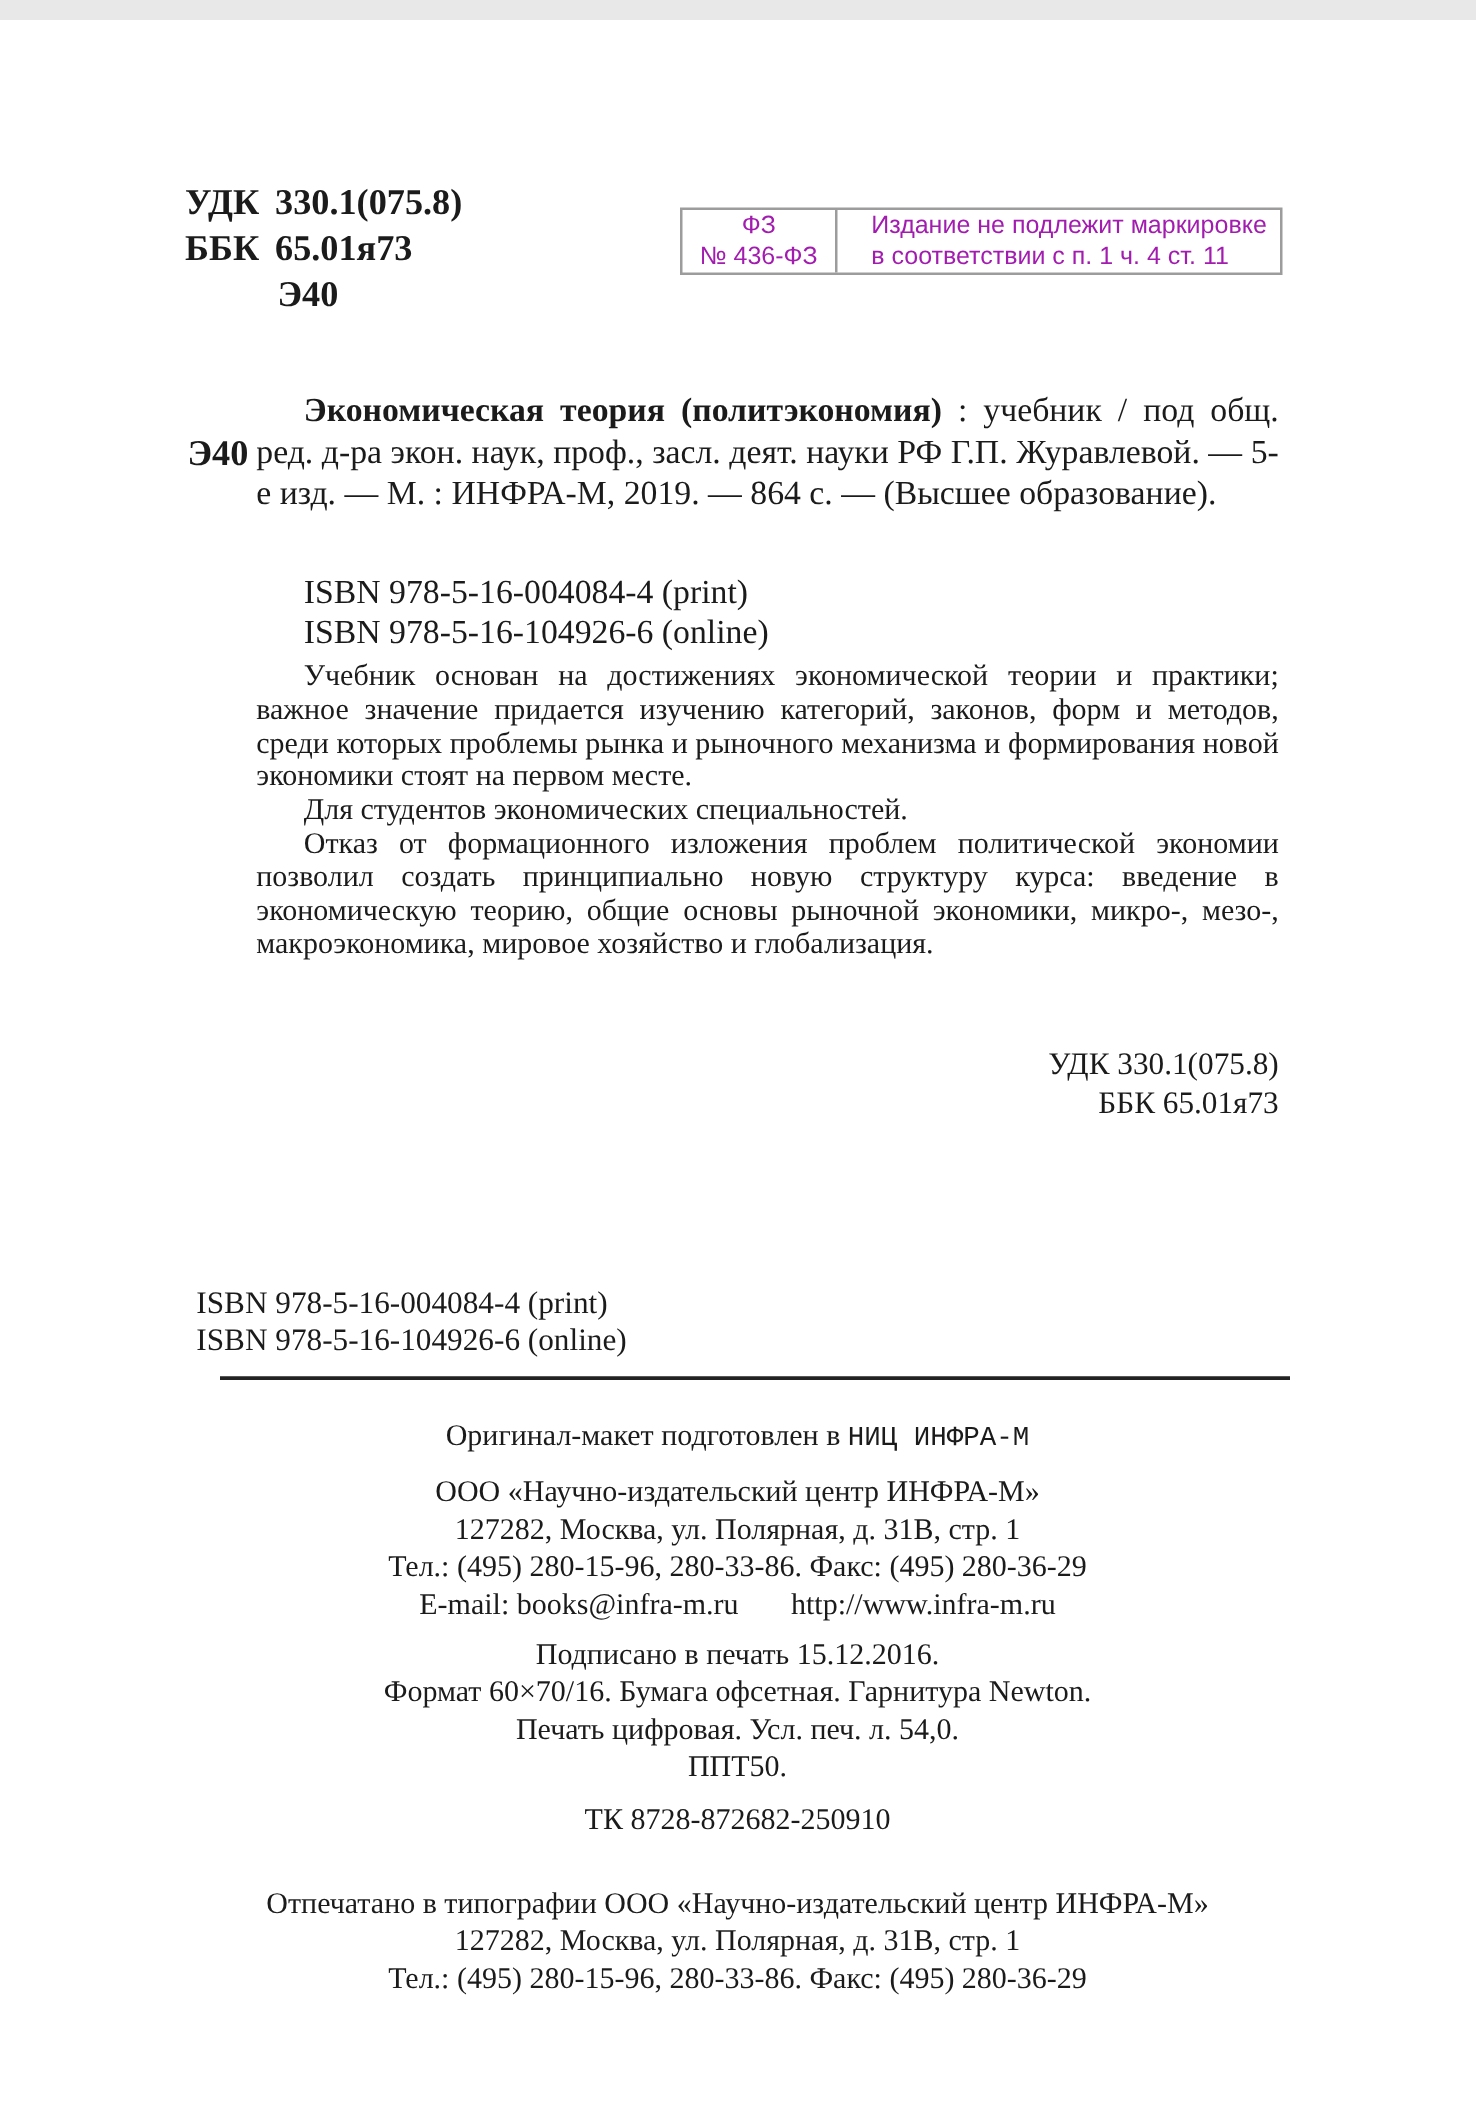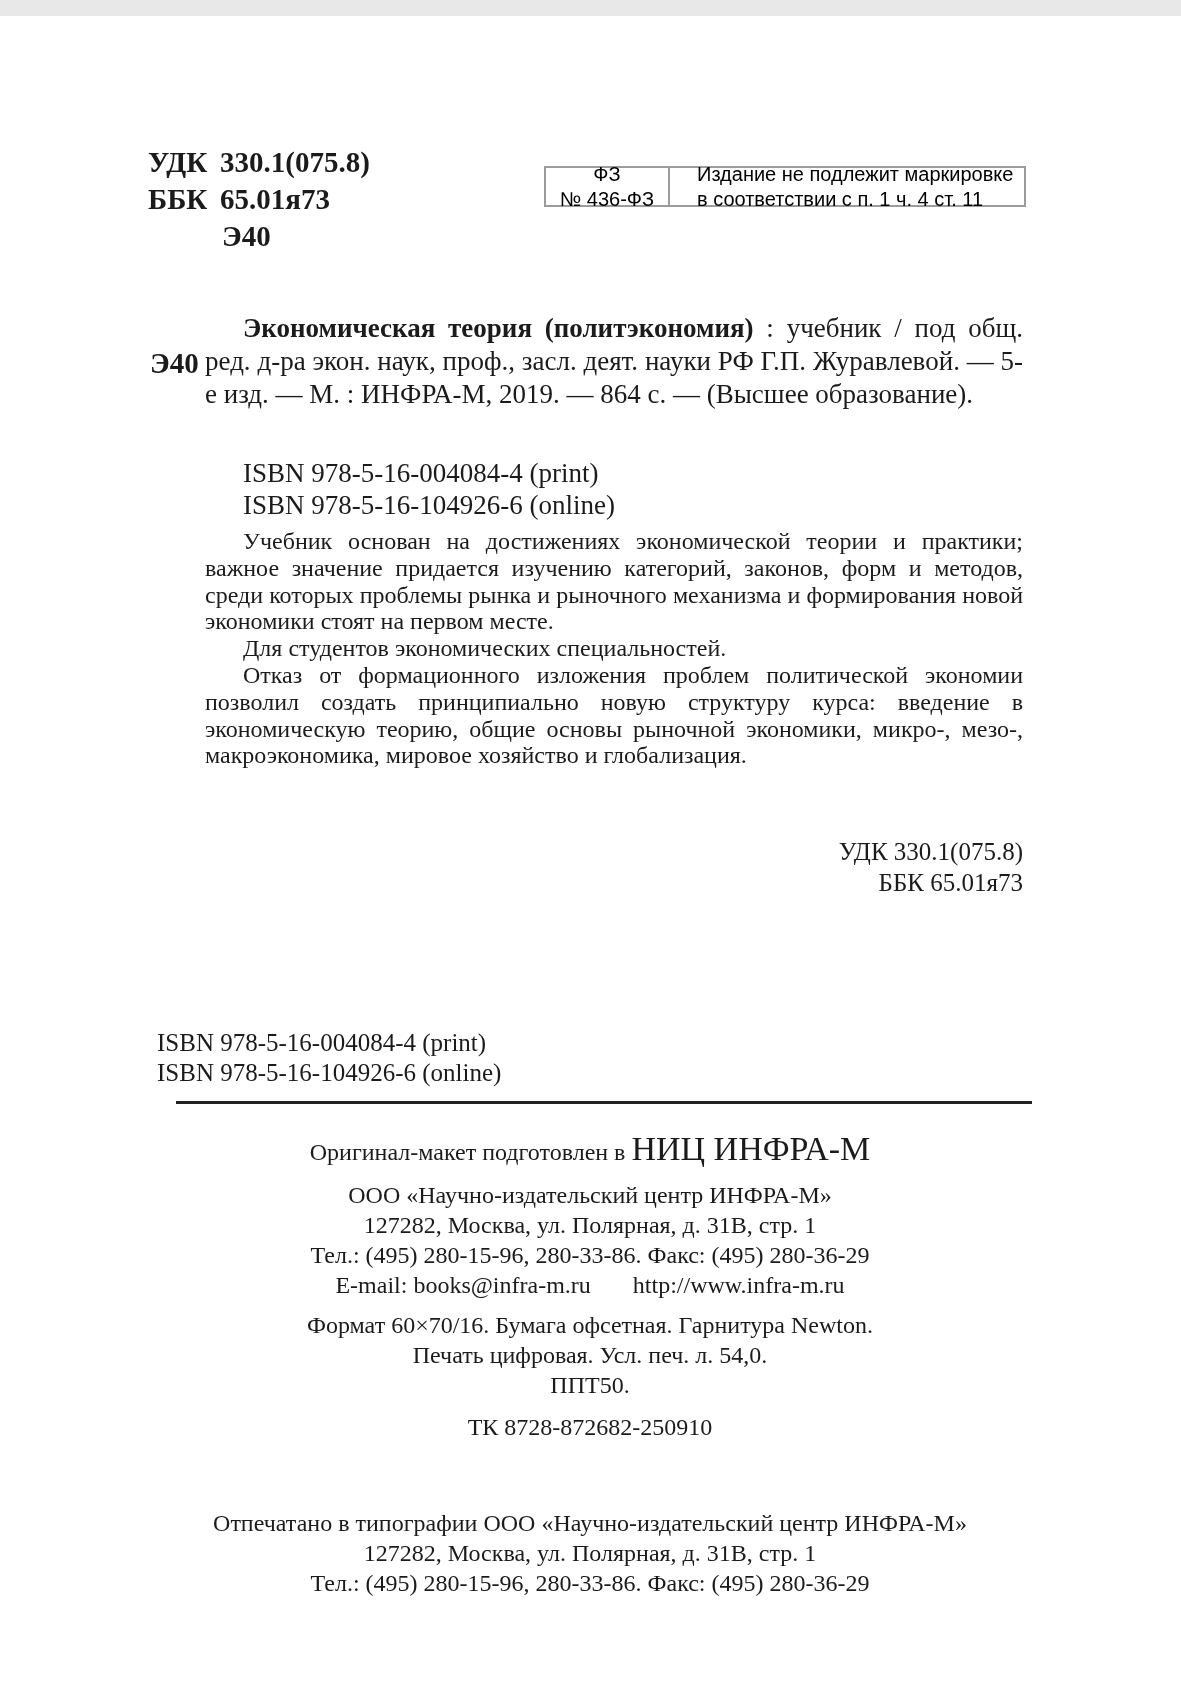--- a/index.html
+++ b/index.html
@@ -14,24 +14,24 @@
     overflow:hidden;
   }
 
   
   .top-codes { position:absolute; left:148px; top:128px; font-weight:bold; font-size:29px; line-height:37px; }
   .code-label { display:inline-block; min-width:72px; }
   .author-sign-top { padding-left:74px; }
 
   
   .fz-box {
-    position:absolute; left:544px; top:150px; width:482px; height:41px;
+    position:absolute; left:544px; top:150px; width:482px; height:54px;
     border:2px solid #9c9c9c; display:flex;
     font-family:"Liberation Sans", sans-serif;
-    font-size:20px; line-height:25px; color:#000000;
+    font-size:20px; line-height:25px; color:#a21caf;
   }
   .fz-left { width:124px; border-right:2px solid #9c9c9c; display:flex; flex-direction:column; justify-content:center; align-items:center; text-align:center; }
   .fz-right { flex:1; display:flex; flex-direction:column; justify-content:center; padding-left:27px; }
 
   
   .margin-sign { position:absolute; left:150px; top:331px; font-weight:bold; font-size:29px; }
 
   
   .biblio {
     position:absolute; left:205px; top:296px; width:818px;
@@ -60,21 +60,21 @@
 
   .rule { position:absolute; left:176px; top:1085px; width:856px; height:3px; background:#222; }
 
   
   .imprint, .printed {
     position:absolute; left:148px; width:884px;
     text-align:center; font-size:24px; line-height:30px;
   }
   .imprint { top:1118px; }
   .printed { top:1492px; }
-  .org-big { font-size:34px; }
+  .org-big { font-size:22px;font-family:Liberation Mono, monospace; }
   .gap13 { height:13px; }
   .gap10 { height:10px; }
   .gap12 { height:12px; }
   .email-gap { margin-left:42px; }
 </style>
 </head>
 <body>
 
 <div class="page">
 
@@ -134,20 +134,21 @@
       <span>Оригинал-макет подготовлен в </span><span class="org-big">НИЦ ИНФРА-М</span>
     </div>
     <div class="gap13"></div>
     <div>ООО «Научно-издательский центр ИНФРА-М»</div>
     <div>127282, Москва, ул. Полярная, д. 31В, стр. 1</div>
     <div>Тел.: (495) 280-15-96, 280-33-86. Факс: (495) 280-36-29</div>
     <div>
       <span>E-mail: books@infra-m.ru</span><span class="email-gap">http://www.infra-m.ru</span>
     </div>
     <div class="gap10"></div>
+    <div>Подписано в печать 15.12.2016.</div>
     <div>Формат 60×70/16. Бумага офсетная. Гарнитура Newton.</div>
     <div>Печать цифровая. Усл. печ. л. 54,0.</div>
     <div>ППТ50.</div>
     <div class="gap12"></div>
     <div>ТК 8728-872682-250910</div>
   </div>
 
   <div class="printed">
     <div>Отпечатано в типографии ООО «Научно-издательский центр ИНФРА-М»</div>
     <div>127282, Москва, ул. Полярная, д. 31В, стр. 1</div>

